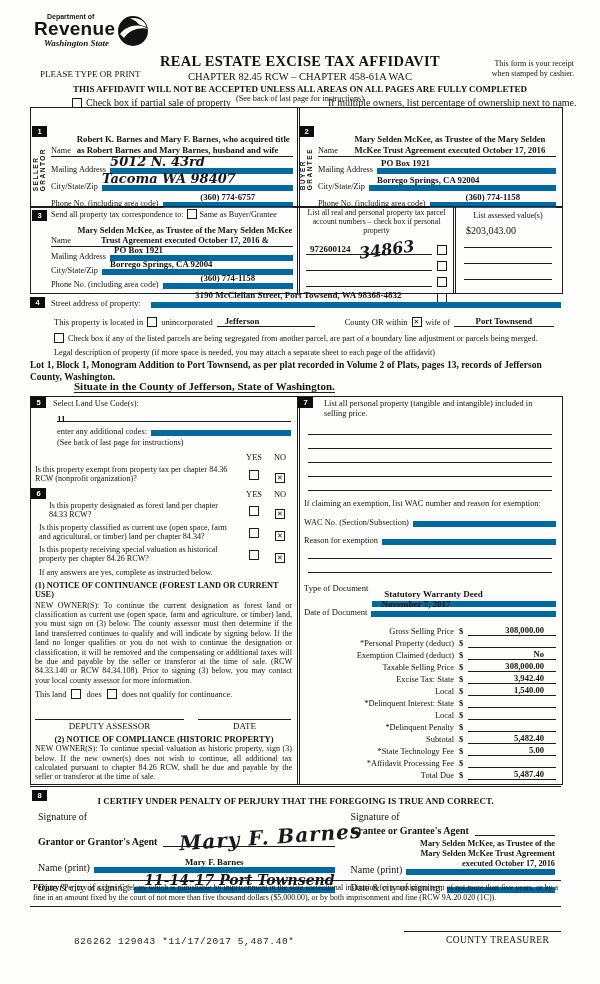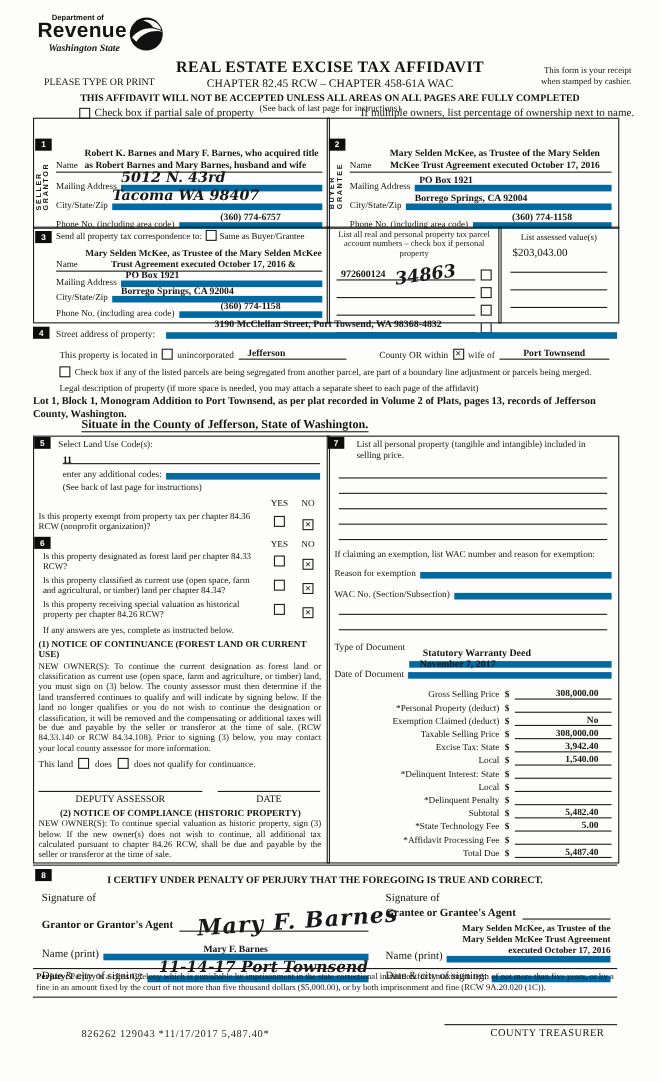--- a/index.html
+++ b/index.html
@@ -32,21 +32,21 @@
   .notice{margin:2px 7px 0 4px;font-size:8.05px;line-height:1.17}
   .line-pair{display:flex;gap:14px;margin:10px 8px 0 4px}
   .line-seg{border-bottom:1px solid #1c1c1c;height:10px}
   .pp-line{margin:12px 10px 0;border-bottom:1px solid #1c1c1c;height:1px}
   .fin-row{display:flex;align-items:flex-end;height:12px;margin:0 6px}
   .fin-label{width:150px;text-align:right;font-size:8.4px;white-space:nowrap;flex:none}
   .fin-dollar{width:14px;text-align:center;font-size:8.4px;font-weight:700;flex:none}
   .fin-line{flex:1;border-bottom:1px solid #1c1c1c;text-align:right;padding-right:12px;
             font-weight:700;font-size:8.6px;min-height:10px}
   .mini-line{display:inline-block;border-bottom:1px solid #1c1c1c;text-align:center;font-size:8.8px}
-  .mono{font-family:Liberation Serif, serif;font-size:9.5px;letter-spacing:.6px;color:#262626}
+  .mono{font-family:Liberation Mono, monospace;font-size:9.5px;letter-spacing:.6px;color:#262626}
   .sig{font-size:20px;position:absolute;left:16px;bottom:-3px;transform:rotate(-4deg);
        letter-spacing:1px;white-space:nowrap}
   .hw-date{font-size:13px;line-height:.9;position:relative;top:2px;white-space:nowrap;transform:rotate(-1deg)}
   .logo-text .l-dept{font:700 7px "Liberation Sans",sans-serif;margin-left:13px}
   .logo-text .l-rev{font:700 19px "Liberation Sans",sans-serif;letter-spacing:.3px;line-height:.95}
   .logo-text .l-state{font:italic 700 9px "Liberation Serif",serif;margin-left:10px}
   .receipt{font-size:8px;text-align:right;line-height:1.25;width:118px}
 </style>
 </head>
 <body>
@@ -241,21 +241,21 @@
       <span class="q-col"><span class="cb"></span></span>
       <span class="q-col"><span class="cb">✕</span></span>
     </div>
 
     <div style="display:flex;align-items:flex-end;margin:5px 6px 0 0">
       <span class="tile">6</span>
       <span style="flex:1"></span>
       <span class="q-col f84">YES</span>
       <span class="q-col f84">NO</span>
     </div>
-    <div class="q-row" style="margin-left:8px;margin-top:2px">
+    <div class="q-row" style="margin-left:18px;margin-top:2px">
       <span class="q-text">Is this property designated as forest land per chapter 84.33 RCW?</span>
       <span class="q-col"><span class="cb"></span></span>
       <span class="q-col"><span class="cb">✕</span></span>
     </div>
     <div class="q-row" style="margin-left:8px;margin-top:4px">
       <span class="q-text">Is this property classified as current use (open space, farm and agricultural, or timber) land per chapter 84.34?</span>
       <span class="q-col"><span class="cb"></span></span>
       <span class="q-col"><span class="cb">✕</span></span>
     </div>
     <div class="q-row" style="margin-left:8px;margin-top:4px">
@@ -293,26 +293,26 @@
   <div class="box" style="left:297px;top:396px;width:264px;height:387px;overflow:hidden">
     <span class="tile abs" style="left:0;top:0">7</span>
     <div class="f84" style="margin:2px 8px 0 26px;line-height:1.2">List all personal property (tangible and intangible) included in selling price.</div>
     <div class="pp-line" style="margin-top:14px"></div>
     <div class="pp-line"></div>
     <div class="pp-line"></div>
     <div class="pp-line"></div>
     <div class="pp-line"></div>
 
     <div class="f84" style="margin:8px 6px 0">If claiming an exemption, list WAC number and reason for exemption:</div>
+    <div style="display:flex;align-items:flex-end;margin:7px 6px 0;height:12px">
+      <span class="f84" style="white-space:nowrap">WAC No. (Section/Subsection)</span>
+      <span class="fval"></span>
+    </div>
     <div style="display:flex;align-items:flex-end;margin:6px 6px 0;height:12px">
       <span class="f84" style="white-space:nowrap">Reason for exemption</span>
-      <span class="fval"></span>
-    </div>
-    <div style="display:flex;align-items:flex-end;margin:7px 6px 0;height:12px">
-      <span class="f84" style="white-space:nowrap">WAC No. (Section/Subsection)</span>
       <span class="fval"></span>
     </div>
     <div class="pp-line"></div>
     <div class="pp-line"></div>
 
     <div style="display:flex;align-items:flex-start;margin:10px 6px 0;height:13px">
       <span style="font-size:8.6px;white-space:nowrap">Type of Document</span>
       <span class="fval" style="padding-left:12px"><span class="b f9">Statutory Warranty Deed</span></span>
     </div>
     <div style="display:flex;align-items:flex-end;margin:8px 6px 0;height:13px">

